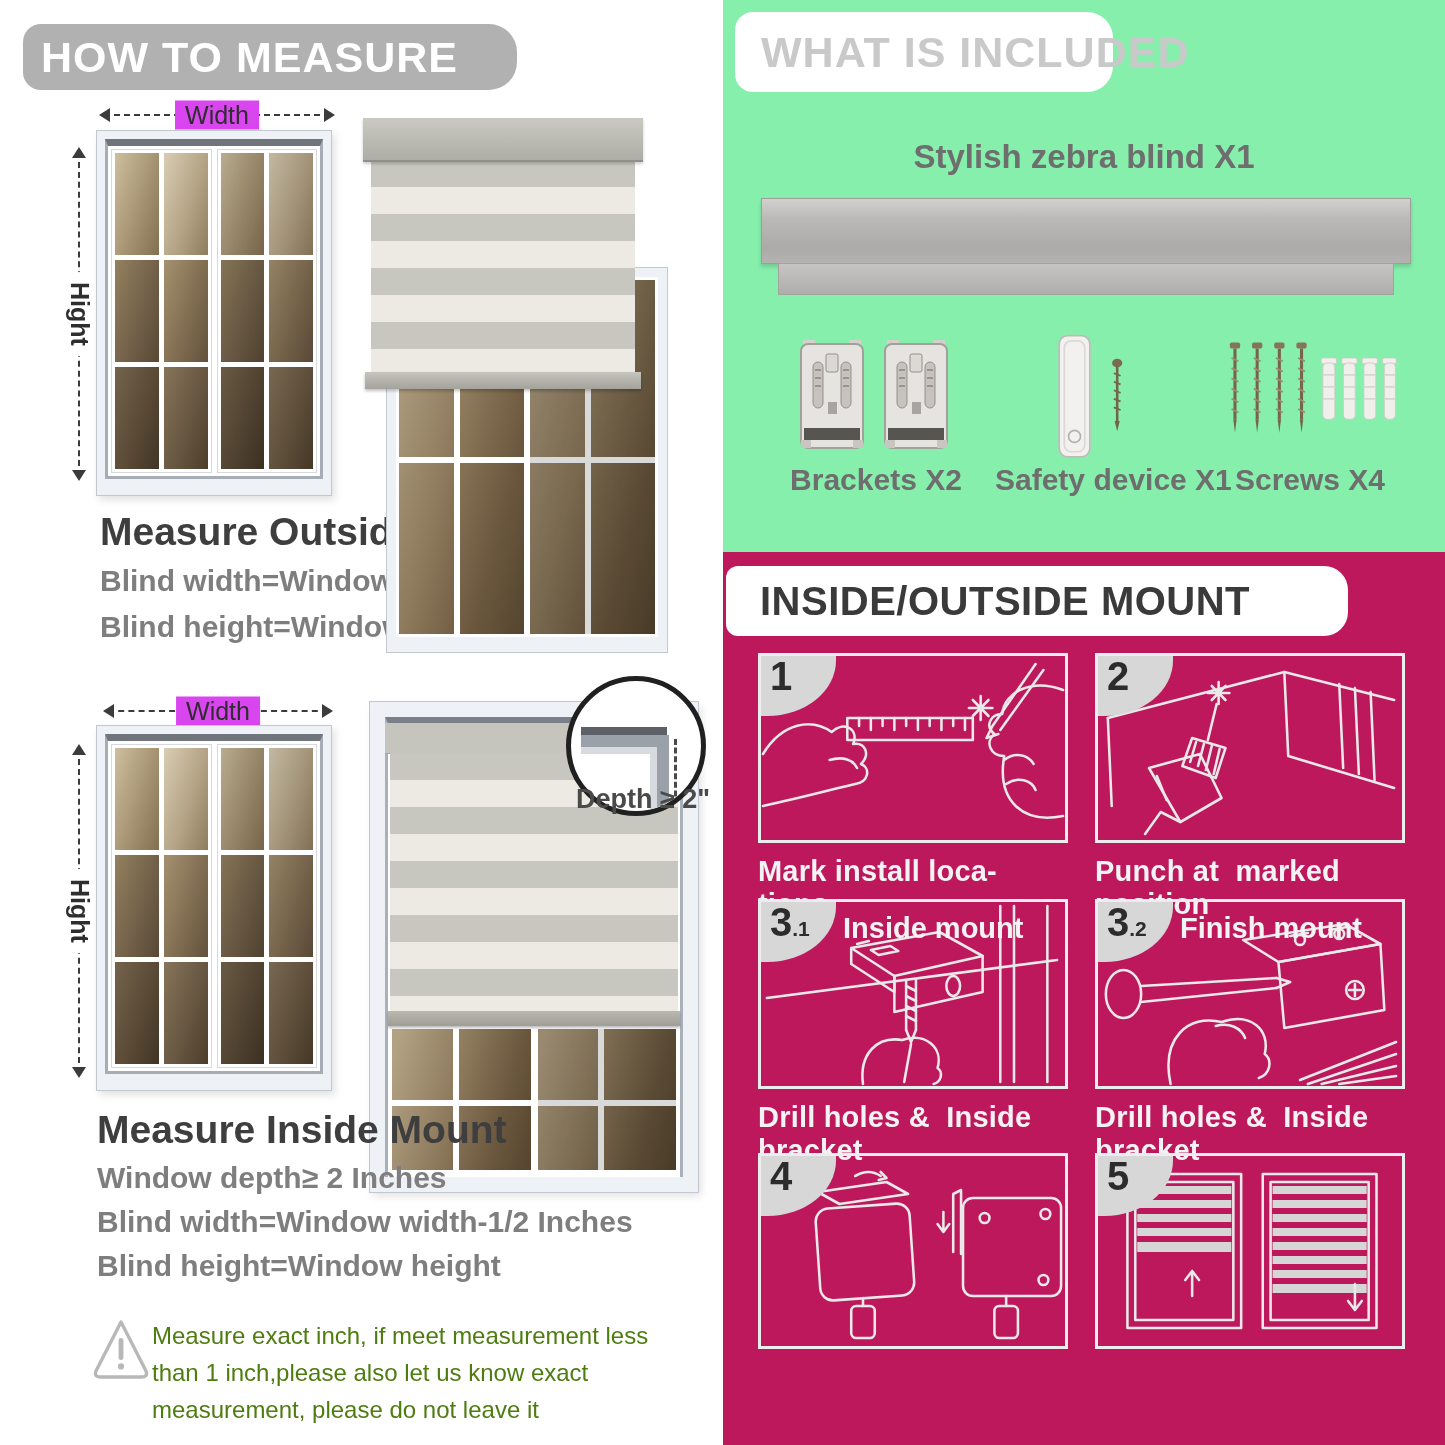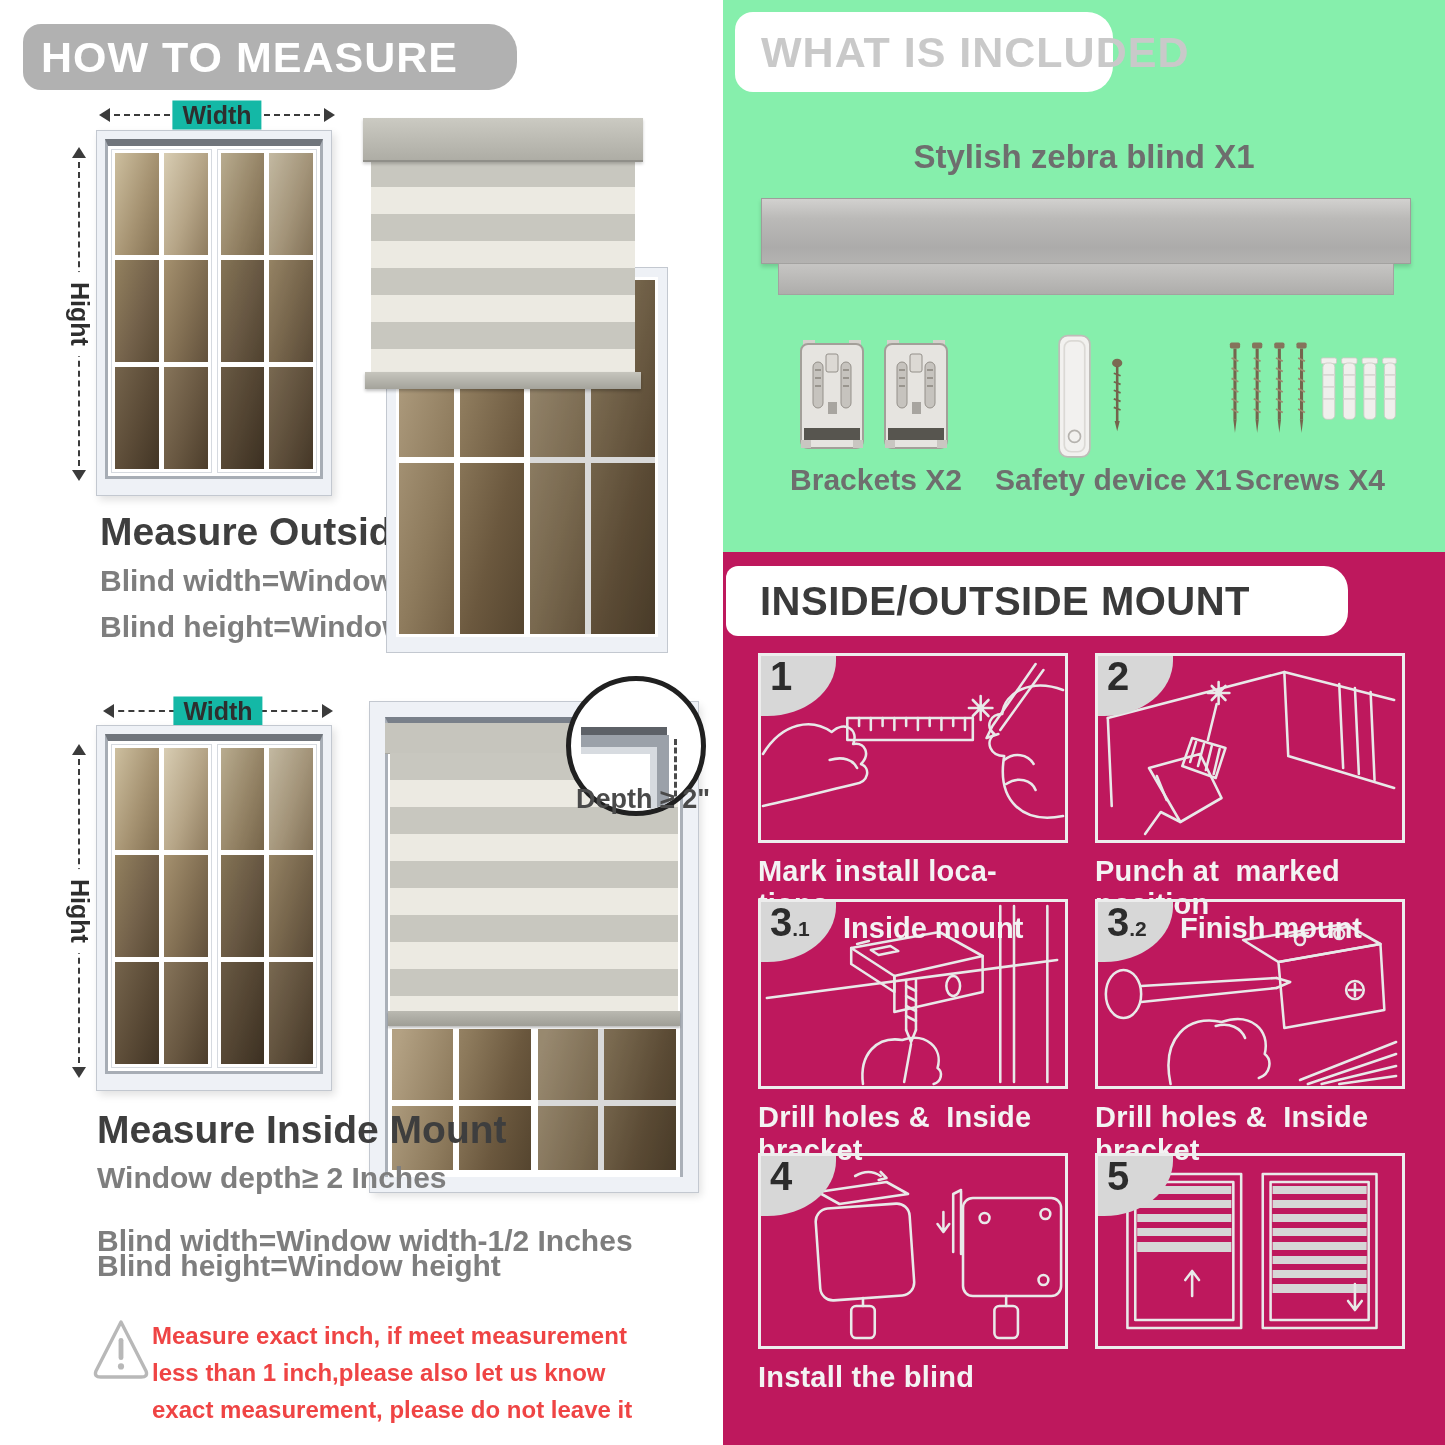--- a/index.html
+++ b/index.html
@@ -22,22 +22,22 @@
   
   .dimw{position:absolute;height:26px;}
   .dimw .line{position:absolute;left:4px;right:4px;top:12px;border-top:2px dashed #3b3b3b;}
   .dimh{position:absolute;width:26px;}
   .dimh .line{position:absolute;top:4px;bottom:4px;left:12px;border-left:2px dashed #3b3b3b;}
   .arr{position:absolute;width:0;height:0;border:7px solid transparent;}
   .arr.l{left:-1px;top:6px;border-left:0;border-right:11px solid #3b3b3b;}
   .arr.r{right:-1px;top:6px;border-right:0;border-left:11px solid #3b3b3b;}
   .arr.u{top:-1px;left:6px;border-top:0;border-bottom:11px solid #3b3b3b;}
   .arr.d{bottom:-1px;left:6px;border-bottom:0;border-top:11px solid #3b3b3b;}
-  .dlabel{position:absolute;left:50%;top:50%;transform:translate(-50%,-50%);background:#14b8a6;
-          padding:0 10px;font-weight:bold;font-size:25px;color:#2e2e2e;white-space:nowrap;}
+  .dlabel{position:absolute;left:50%;top:50%;transform:translate(-50%,-50%);background:#d946ef;
+          padding:0 10px;font-weight:normal;font-size:25px;color:#2e2e2e;white-space:nowrap;}
   .vlabel{position:absolute;left:50%;top:50%;transform:translate(-50%,-50%);background:#fff;
           padding:10px 0;writing-mode:vertical-rl;font-weight:bold;font-size:25px;color:#2e2e2e;}
 
   
   .win{position:absolute;width:236px;height:366px;background:#eef1f6;border:1px solid #c3c8d0;
        box-shadow:3px 4px 8px rgba(0,0,0,.12);padding:8px 8px 16px 8px;box-sizing:border-box;}
   .win-in{position:relative;width:100%;height:100%;background:#fff;border-top:7px solid #70757c;
        border-left:3px solid #a7adb5;border-right:3px solid #a7adb5;border-bottom:3px solid #a7adb5;
        display:flex;gap:5px;padding:3px;box-sizing:border-box;}
   .sash{flex:1;display:grid;grid-template-columns:1fr 1fr;grid-template-rows:1fr 1fr 1fr;gap:5px;
@@ -84,22 +84,22 @@
        background:linear-gradient(180deg,#bab9b1,#9f9e96);box-shadow:0 2px 2px rgba(0,0,0,.25);}
   .bb-glass{position:absolute;left:4px;right:4px;top:309px;bottom:4px;display:flex;gap:7px;background:#fff;padding:3px;box-sizing:border-box;}
 
   
   #mag{position:absolute;left:566px;top:676px;width:130px;height:130px;border:5px solid #202020;
        border-radius:50%;background:#fff;z-index:5;overflow:hidden;}
   .mg{position:absolute;}
   #depth-label{position:absolute;left:576px;top:784px;font-size:27px;font-weight:bold;color:#4a4a4a;z-index:5;white-space:nowrap;}
 
   
-  #warn-text{position:absolute;left:152px;top:1317px;width:500px;font-size:24px;font-weight:bold;
-       color:#ef4444;line-height:1.55;}
+  #warn-text{position:absolute;left:152px;top:1317px;width:500px;font-size:24px;font-weight:normal;
+       color:#4d7c0f;line-height:1.55;}
 
   
   #rt{position:absolute;left:723px;top:0;width:722px;height:552px;background:#86efac;}
   #rt-product{position:absolute;left:0;right:0;top:138px;text-align:center;font-size:33px;font-weight:bold;color:#6e6e6e;}
   .railA{position:absolute;left:38px;top:198px;width:648px;height:64px;
        background:linear-gradient(180deg,#d2d1cf,#bbbab8 30%,#acabaa 75%,#b4b3b1);
        border:1px solid #9e9d9b;box-shadow:0 3px 4px rgba(0,0,0,.15);}
   .railB{position:absolute;left:55px;top:263px;width:614px;height:30px;
        background:linear-gradient(180deg,#c6c5c3,#aeadab);border:1px solid #a3a2a0;}
   .item{position:absolute;top:334px;text-align:center;}
@@ -232,21 +232,21 @@
     <div class="mg" style="left:10px;top:54px;width:86px;height:12px;background:#9ba1a9;"></div>
     <div class="mg" style="left:86px;top:54px;width:12px;height:76px;background:#9ba1a9;"></div>
     <div class="mg" style="left:10px;top:66px;width:76px;height:7px;background:#d7dbe0;"></div>
     <div class="mg" style="left:79px;top:66px;width:7px;height:64px;background:#d7dbe0;"></div>
     <div class="mg" style="left:103px;top:58px;height:66px;border-left:3px dashed #4a4a4a;"></div>
   </div>
   <div id="depth-label">Depth ≥ 2"</div>
 
   <div class="ltitle" style="left:97px;top:1108px;">Measure Inside Mount</div>
   <div class="lline" style="left:97px;top:1161px;">Window depth≥ 2 Inches</div>
-  <div class="lline" style="left:97px;top:1205px;margin-top:19px;">Blind width=Window width-1/2 Inches</div>
+  <div class="lline" style="left:97px;top:1205px;">Blind width=Window width-1/2 Inches</div>
   <div class="lline" style="left:97px;top:1249px;">Blind height=Window height</div>
 
   <svg style="position:absolute;left:92px;top:1316px;" width="58" height="66" viewBox="0 0 60 66">
     <path d="M30,5 L56,56 Q58,62 51,62 L9,62 Q2,62 4,56 Z" fill="none" stroke="#b8b8b8" stroke-width="3.5" stroke-linejoin="round"></path>
     <path d="M30,24 V42" stroke="#b8b8b8" stroke-width="5" stroke-linecap="round"></path>
     <circle cx="30" cy="51" r="3.2" fill="#b8b8b8"></circle>
   </svg>
   <div id="warn-text">Measure exact inch, if meet measurement less than 1 inch,please also let us know exact measurement, please do not leave it</div>
 
   <div id="rt">
@@ -462,21 +462,20 @@
             <rect x="206" y="42" width="100" height="98" rx="10"></rect>
             <circle cx="228" cy="62" r="5"></circle>
               <circle cx="290" cy="58" r="5"></circle>
               <circle cx="288" cy="124" r="5"></circle>
             <path d="M186,56 v18 M180,68 l6,8 l6,-8"></path>
             <path d="M250,140 L250,150"></path>
             <rect x="238" y="150" width="24" height="32" rx="5"></rect>
           </g>
         </svg>
       </div>
-      <div class="caption">Install the blind</div>
     </div>
 
     <div class="step tall" id="s6">
       <div class="panel">
         <div class="badge">
           <span class="bnum">5</span>
             <span class="bsub"></span>
         </div>
         <svg viewBox="0 0 310 190" preserveAspectRatio="none">
           <g class="lineart">

